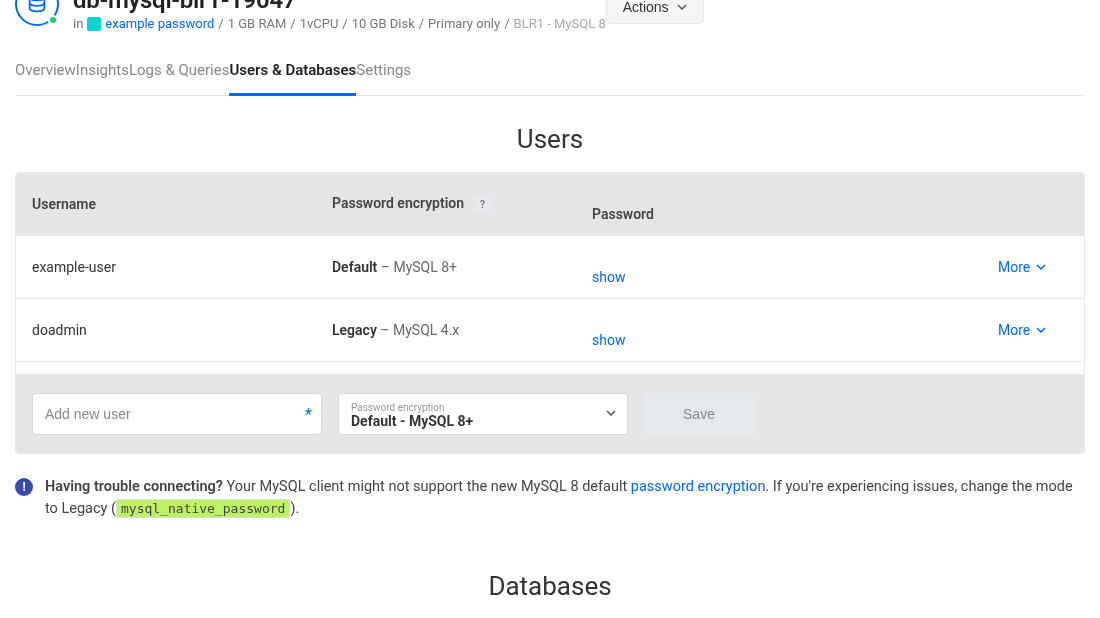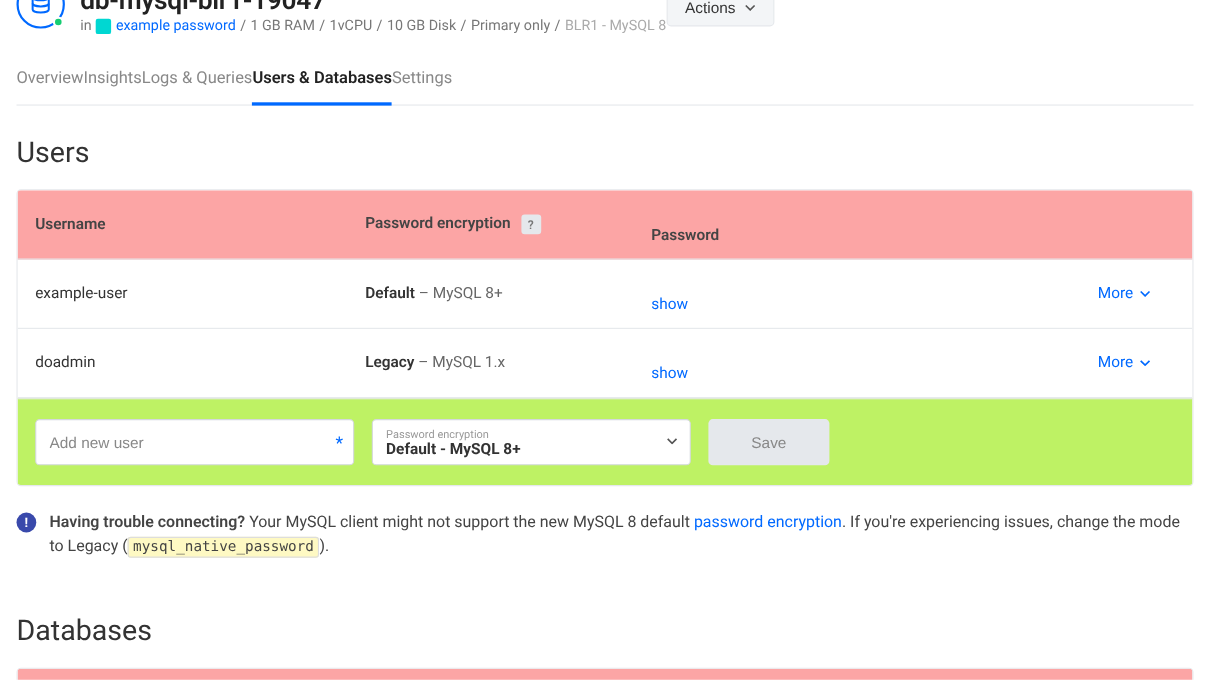--- a/index.html
+++ b/index.html
@@ -105,33 +105,34 @@
     }
     .section {
       padding: 0 15px;
       margin-top: 28px;
     }
     .section-title {
       font-size: 26px;
       font-weight: 400;
       color: #333;
       margin-bottom: 18px;
+      text-align: center;
     }
     .table {
       border: 1px solid #e5e8ec;
       border-radius: 4px;
       overflow: hidden;
     }
     .thead, .trow, .tfoot {
       display: flex;
       align-items: center;
       padding: 13px 16px;
     }
     .thead {
-      background: #fca5a5;
+      background: #e5e5e5;
       border-bottom: 1px solid #e5e8ec;
       font-weight: 600;
       color: #444;
     }
     .trow {
       border-bottom: 1px solid #e5e8ec;
     }
     .trow:last-of-type { border-bottom: none; }
     .col-username { flex: 0 0 300px; }
     .col-enc { flex: 0 0 260px; }
@@ -156,24 +157,25 @@
     .link { color: #0069ff; cursor: pointer; }
     .more-btn {
       color: #0069ff;
       cursor: pointer;
       display: inline-flex;
       align-items: center;
       gap: 6px;
       justify-content: flex-end;
     }
     .tfoot {
-      background: #bef264;
+      background: #e5e5e5;
       padding: 18px 16px;
       gap: 16px;
       border-top: 1px solid #e5e8ec;
+      margin-top: 12px;
     }
     .input-wrap {
       position: relative;
       width: 290px;
     }
     .text-input {
       width: 100%;
       height: 42px;
       border: 1px solid #d4d8dd;
       border-radius: 4px;
@@ -253,21 +255,21 @@
       flex-shrink: 0;
       margin-top: 2px;
     }
     .notice strong { font-weight: 600; }
     .code {
       font-family: ui-monospace, Menlo, monospace;
       font-size: 13px;
       border: 1px solid #ddd;
       padding: 1px 4px;
       border-radius: 3px;
-      background: #fef9c3;
+      background: #bef264;
     }
   </style>
 </head>
 <body>
 
 <div class="header">
   <div class="header-left">
     <div class="db-icon-wrap">
       <svg viewBox="0 0 24 24" fill="none" stroke="#0069ff" stroke-width="2">
         <ellipse cx="12" cy="5" rx="8" ry="3"></ellipse>
@@ -336,21 +338,21 @@
           <svg class="chev-down" viewBox="0 0 10 6">
               <path d="M1 1l4 4 4-4" stroke="#0069ff" stroke-width="1.5" fill="none"></path>
             </svg>
         </span>
       </div>
     </div>
 
     <div class="trow">
       <div class="col-username">doadmin</div>
       <div class="col-enc">
-        <span class="enc-strong">Legacy</span><span class="enc-rest"> – MySQL 1.x</span>
+        <span class="enc-strong">Legacy</span><span class="enc-rest"> – MySQL 4.x</span>
       </div>
       <div class="col-pw"><span class="link">show</span></div>
       <div class="col-more">
         <span class="more-btn">
           <span>More</span>
           <svg class="chev-down" viewBox="0 0 10 6">
               <path d="M1 1l4 4 4-4" stroke="#0069ff" stroke-width="1.5" fill="none"></path>
             </svg>
         </span>
       </div>

